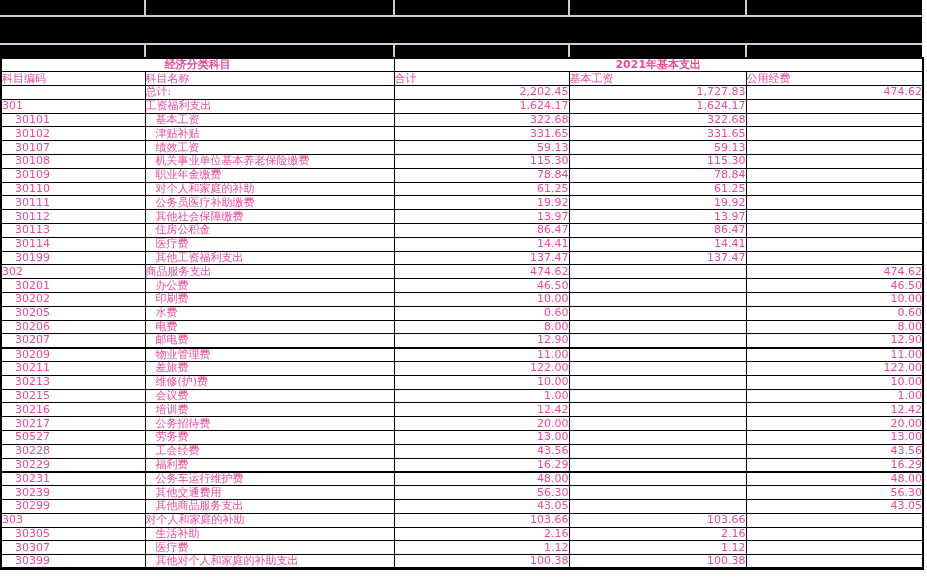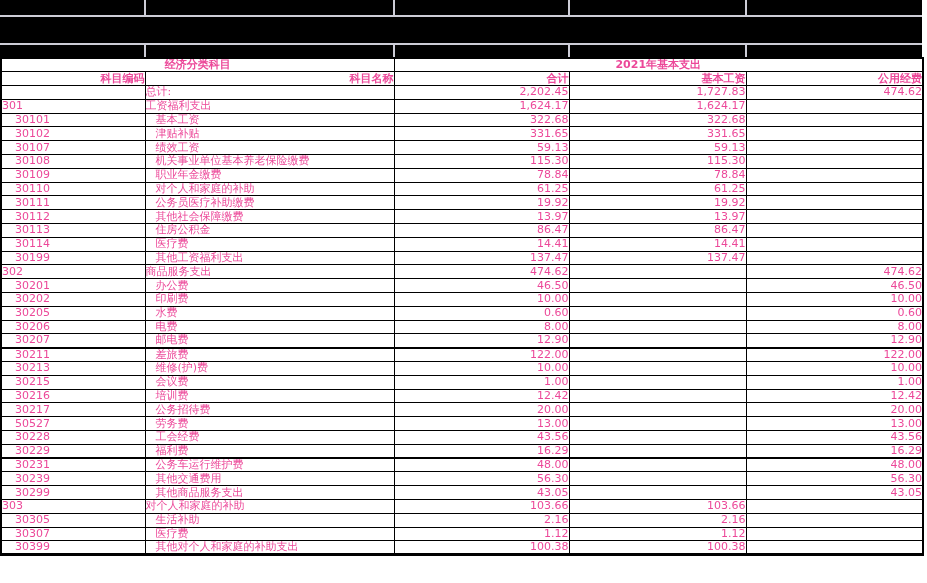--- a/index.html
+++ b/index.html
@@ -33,21 +33,21 @@
   }
   table.budget th, table.budget td {
     border:1px solid #000;
     padding:0;
     font-size:11px;
     line-height:12px;
     overflow:hidden;
     white-space:nowrap;
   }
   tr.h1 th { height:12px; font-weight:bold; text-align:center; }
-  tr.h2 th { height:13px; font-weight:bold; text-align:right; }
+  tr.h2 th { height:13px; font-weight:normal; text-align:left; }
   tbody tr { height:13.8px; }
   td.c-code { text-align:left; padding-left:5px; }
   td.c-name { text-align:left; padding-left:3px; }
   td.c-num  { text-align:right; padding-right:3px; }
   tr.indent td.c-code { padding-left:13px;margin-left:20px; }
   tr.indent td.c-name { padding-left:10px;margin-left:28px; }
   tr.thick td { border-bottom:2px solid #000; }
 </style>
 </head>
 <body>
@@ -223,20 +223,27 @@
     <td class="c-num">8.00</td>
   </tr>
         <tr class="indent thick">
     <td class="c-code">30207</td>
     <td class="c-name">邮电费</td>
     <td class="c-num">12.90</td>
     <td class="c-num"></td>
     <td class="c-num">12.90</td>
   </tr>
         <tr class="indent">
+    <td class="c-code">30209</td>
+    <td class="c-name">物业管理费</td>
+    <td class="c-num">11.00</td>
+    <td class="c-num"></td>
+    <td class="c-num">11.00</td>
+  </tr>
+        <tr class="indent">
     <td class="c-code">30211</td>
     <td class="c-name">差旅费</td>
     <td class="c-num">122.00</td>
     <td class="c-num"></td>
     <td class="c-num">122.00</td>
   </tr>
         <tr class="indent">
     <td class="c-code">30213</td>
     <td class="c-name">维修(护)费</td>
     <td class="c-num">10.00</td>

